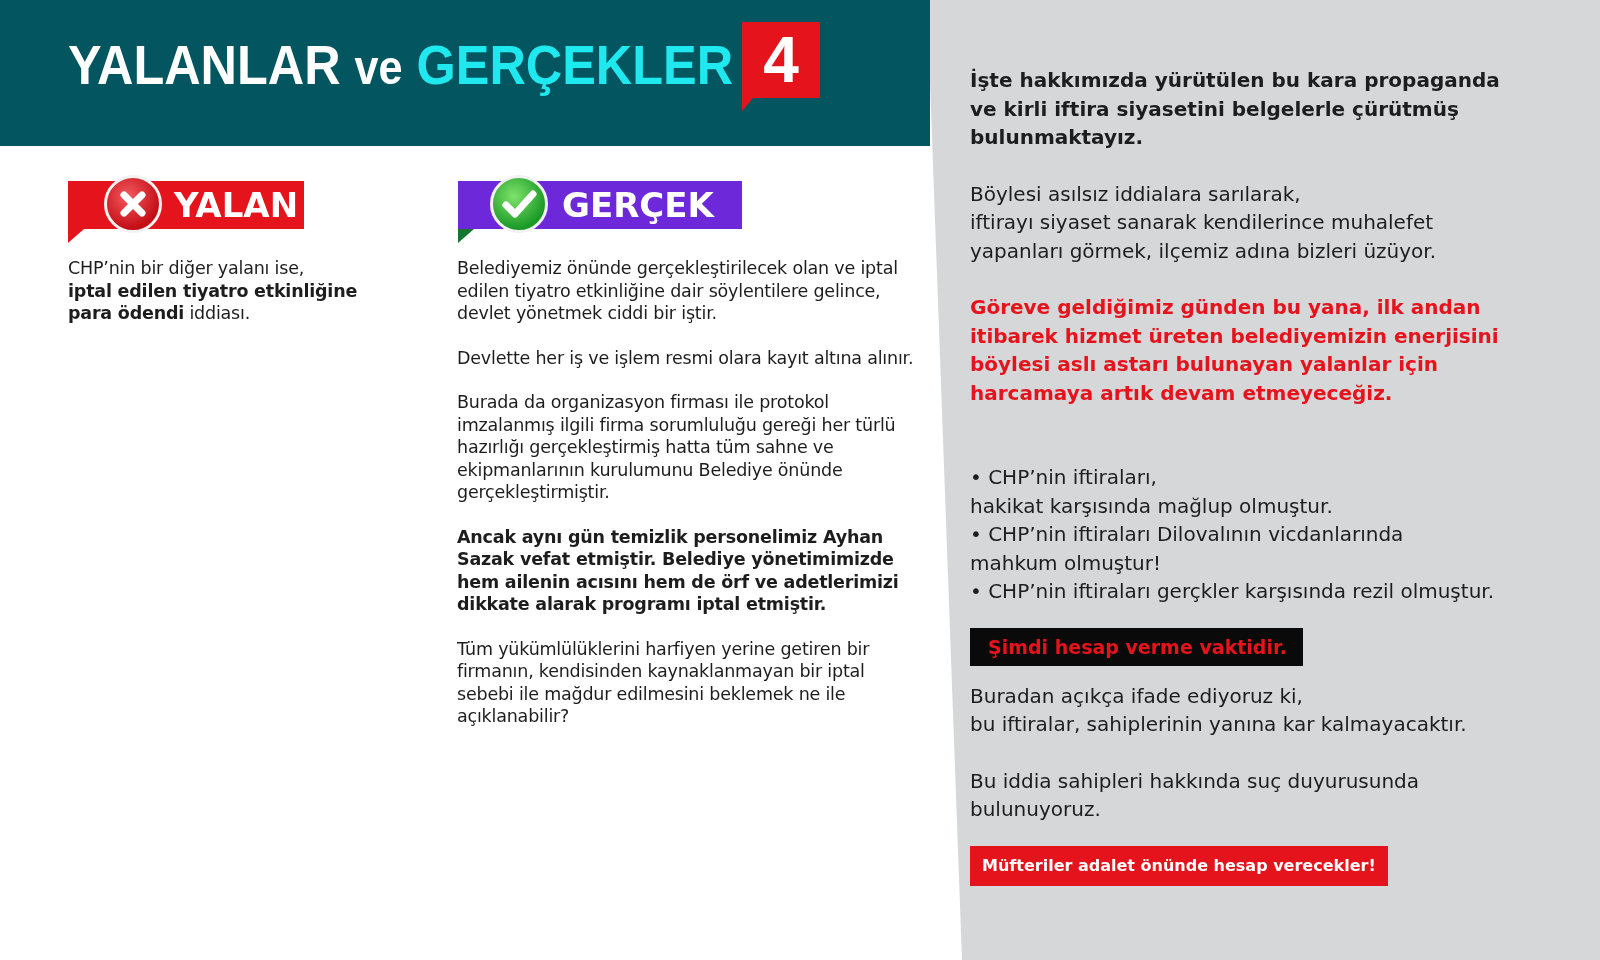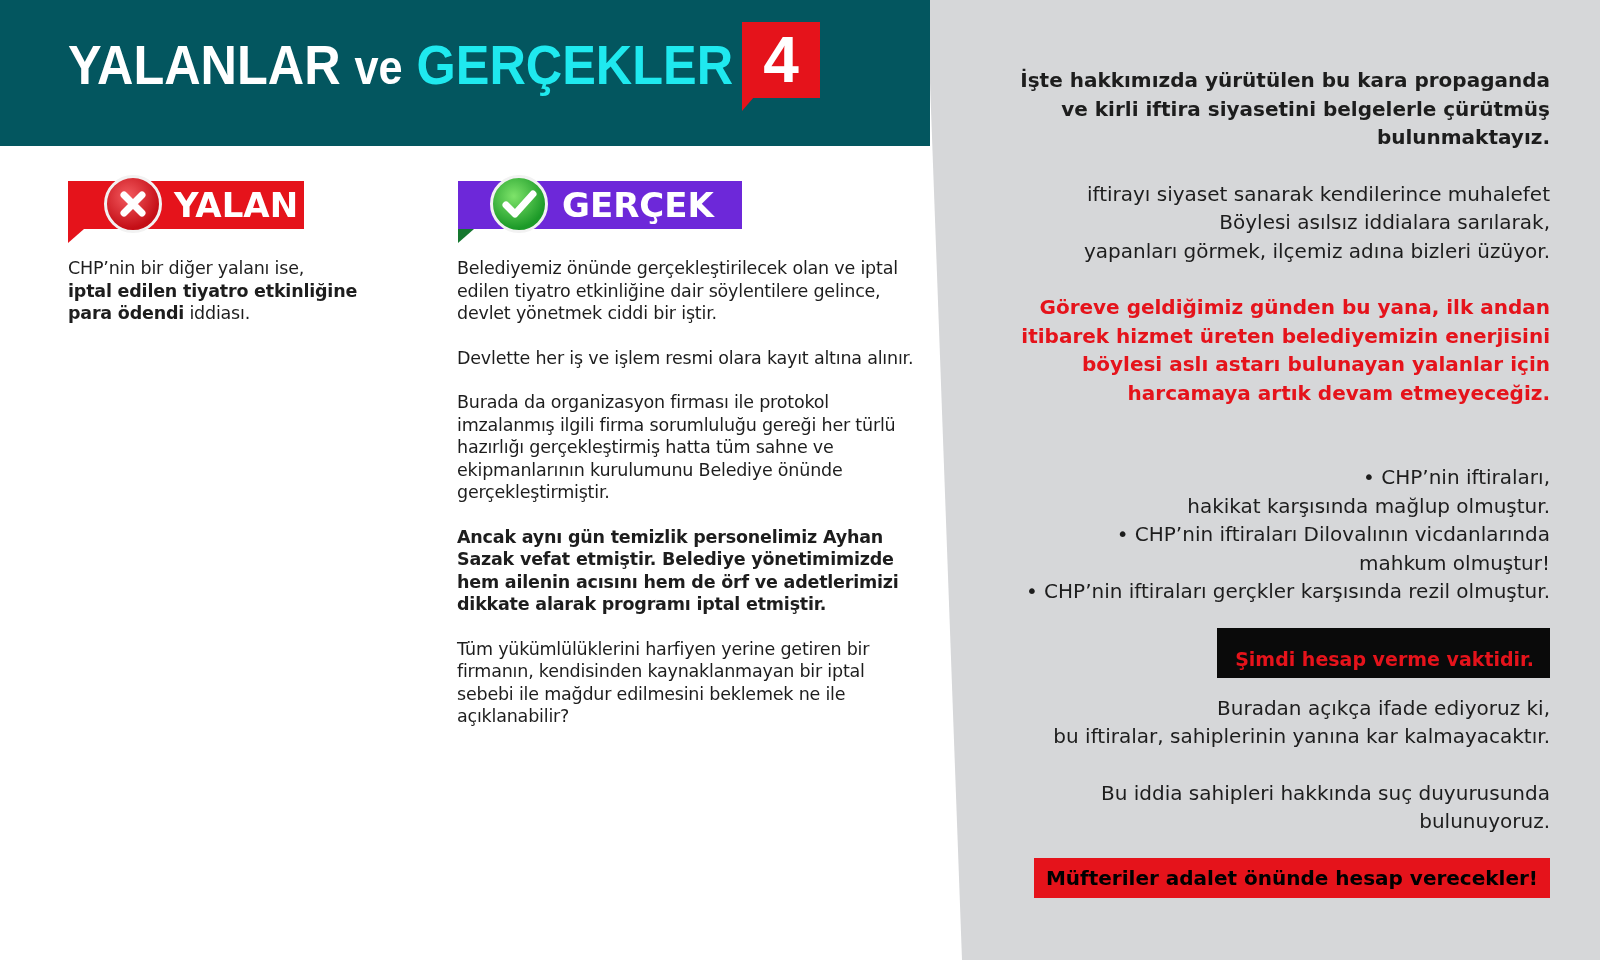--- a/index.html
+++ b/index.html
@@ -112,21 +112,21 @@
     .b { font-weight: bold; }
     .yalan-text { top: 257px; left: 68px; width: 330px; }
     .gercek-col { top: 257px; left: 457px; width: 470px; }
     .gercek-col p { margin: 0 0 22px 0; }
     .gercek-col p.bold { font-weight: bold; }
 
     .right-col {
       position: absolute;
       top: 66px; left: 970px;
       width: 580px;
-      text-align: right;
+      text-align: left;
       font-family: "DejaVu Sans", sans-serif;
       color: #1d1d1d;
     }
     .rc-intro {
       font-weight: bold;
       font-size: 20px;
       line-height: 28.5px;
       margin: 0;
     }
     .rc-para {
@@ -141,28 +141,28 @@
       line-height: 28.5px;
       margin: 0;
     }
     .rc-black-banner {
       display: inline-block;
       background: #0a0a0a;
       color: #e5131b;
       font-weight: bold;
       font-size: 19px;
       line-height: 38px;
-      padding: 12px 16px 0 18px;
+      padding: 0 16px 0 18px;
     }
     .rc-red-banner {
       display: inline-block;
       background: #e5131b;
-      color: #000000;
-      font-weight: bold;
-      font-size: 20px;
+      color: #ffffff;
+      font-weight: bold;
+      font-size: 16px;
       line-height: 40px;
       padding: 0 12px;
     }
     .line { display: block; white-space: nowrap; }
   </style>
 </head>
 <body>
 
 <div class="right-panel"></div>
 
@@ -233,22 +233,22 @@
 </div>
 
 <div class="right-col">
   <p class="rc-intro">
     <span class="line">İşte hakkımızda yürütülen bu kara propaganda</span>
     <span class="line">ve kirli iftira siyasetini belgelerle çürütmüş</span>
     <span class="line">bulunmaktayız.</span>
   </p>
   <div style="height:28px"></div>
   <p class="rc-para">
+    <span class="line">Böylesi asılsız iddialara sarılarak,</span>
     <span class="line">iftirayı siyaset sanarak kendilerince muhalefet</span>
-    <span class="line">Böylesi asılsız iddialara sarılarak,</span>
     <span class="line">yapanları görmek, ilçemiz adına bizleri üzüyor.</span>
   </p>
   <div style="height:28px"></div>
   <p class="rc-red">
     <span class="line">Göreve geldiğimiz günden bu yana, ilk andan</span>
     <span class="line">itibarek hizmet üreten belediyemizin enerjisini</span>
     <span class="line">böylesi aslı astarı bulunayan yalanlar için</span>
     <span class="line">harcamaya artık devam etmeyeceğiz.</span>
   </p>
   <div style="height:56px"></div>

